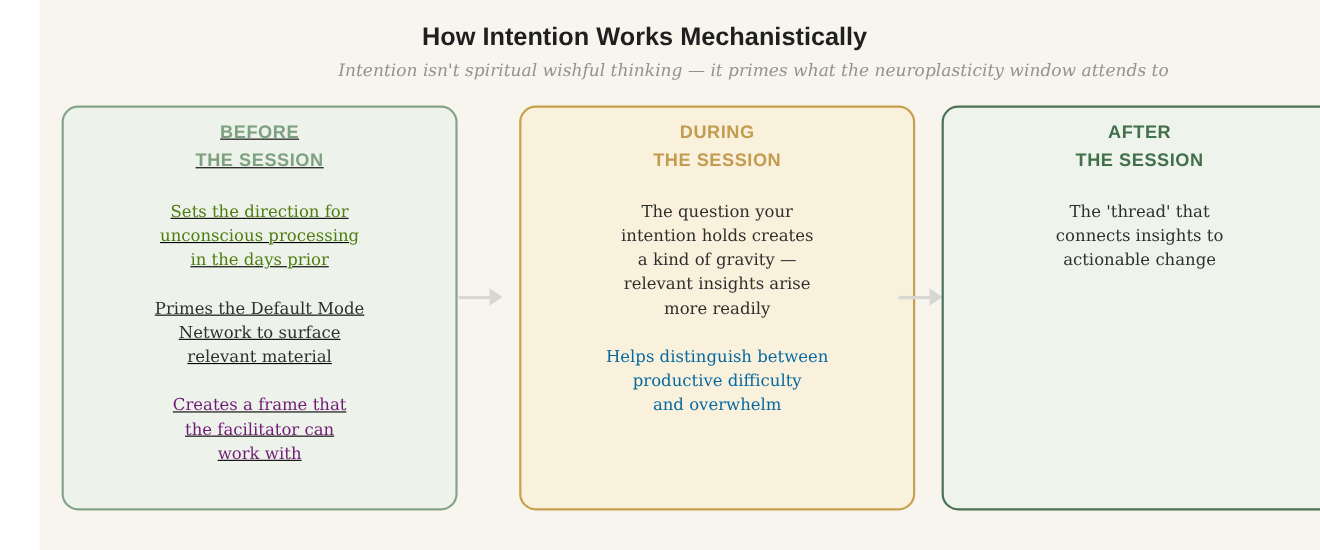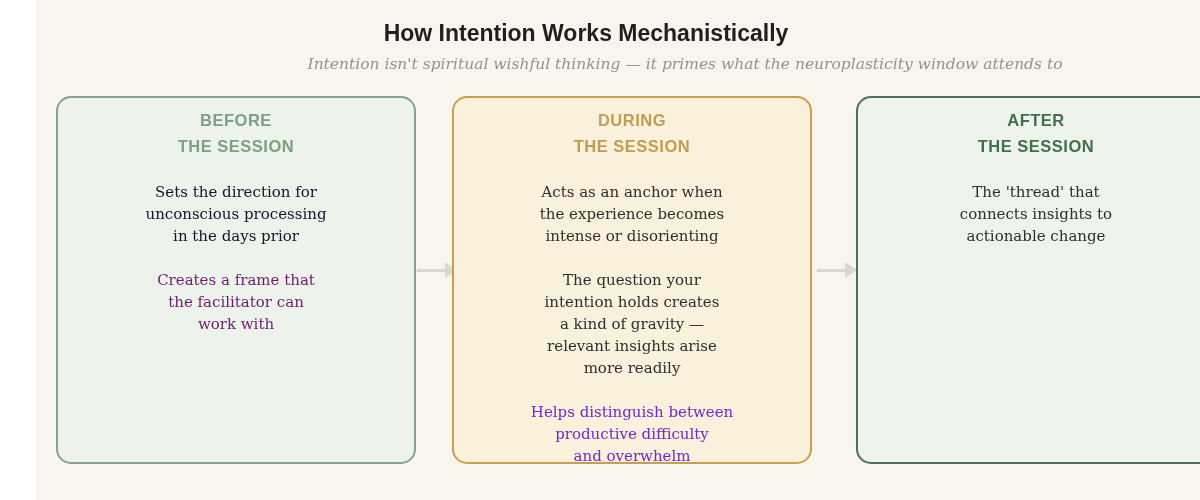--- a/index.html
+++ b/index.html
@@ -43,21 +43,21 @@
     top: 96px;
     width: 360px;
     height: 368px;
     box-sizing: border-box;
     border: 2px solid #888;
     border-radius: 15px;
     text-align: center;
     padding: 9px 10px 0 10px;
   }
   .card-before { left: 20px; }
-  .card-during { left: 416px; }
+  .card-during { left: 436px; }
   .card-after  { left: 820px; }
   .card-heading {
     font-family: "Liberation Sans", sans-serif;
     font-weight: bold;
     font-size: 16.5px;
     line-height: 26px;
     letter-spacing: 0.5px;
     white-space: pre-line;
   }
   .card-paragraph {
@@ -98,48 +98,48 @@
   }
 </style>
 </head>
 <body>
 
 <div class="stage" style="background: rgb(248, 245, 239); margin-left: 36px;">
 
   <div class="title" style="color: rgb(31, 31, 31);">How Intention Works Mechanistically</div>
   <div class="subtitle" style="color: rgb(149, 146, 139);">Intention isn't spiritual wishful thinking — it primes what the neuroplasticity window attends to</div>
 
-  <div class="card card-before" style="background: rgb(237, 242, 234); border-color: rgb(133, 164, 135);">
+  <div class="card card-before" style="background: rgb(237, 242, 234); border-color: rgb(133, 164, 135); text-decoration: underline;">
     <div class="card-heading" style="color: rgb(125, 161, 128);">BEFORE
 THE SESSION</div>
-    <div class="card-paragraph" style="color: #0f172a;">Sets the direction for
+    <div class="card-paragraph" style="color: #4d7c0f;">Sets the direction for
 unconscious processing
 in the days prior</div>
+    <div class="card-paragraph" style="color: rgb(46, 46, 46);">Primes the Default Mode
+Network to surface
+relevant material</div>
     <div class="card-paragraph" style="color: #701a75;">Creates a frame that
 the facilitator can
 work with</div>
   </div>
 
   <div class="arrow arrow-1">
     <span class="arrow-line" style="background: rgb(216, 215, 209);"></span>
     <span class="arrow-head" style="border-left-color: rgb(216, 215, 209);"></span>
   </div>
 
   <div class="card card-during" style="background: rgb(250, 241, 220); border-color: rgb(199, 160, 78);">
     <div class="card-heading" style="color: rgb(194, 156, 80);">DURING
 THE SESSION</div>
-    <div class="card-paragraph" style="color: rgb(46, 46, 46);">Acts as an anchor when
-the experience becomes
-intense or disorienting</div>
     <div class="card-paragraph" style="color: rgb(46, 46, 46);">The question your
 intention holds creates
 a kind of gravity —
 relevant insights arise
 more readily</div>
-    <div class="card-paragraph" style="color: #6d28d9;">Helps distinguish between
+    <div class="card-paragraph" style="color: #0369a1;">Helps distinguish between
 productive difficulty
 and overwhelm</div>
   </div>
 
   <div class="arrow arrow-2">
     <span class="arrow-line" style="background: rgb(216, 215, 209);"></span>
     <span class="arrow-head" style="border-left-color: rgb(216, 215, 209);"></span>
   </div>
 
   <div class="card card-after" style="background: rgb(238, 243, 236); border-color: rgb(74, 114, 84);">

